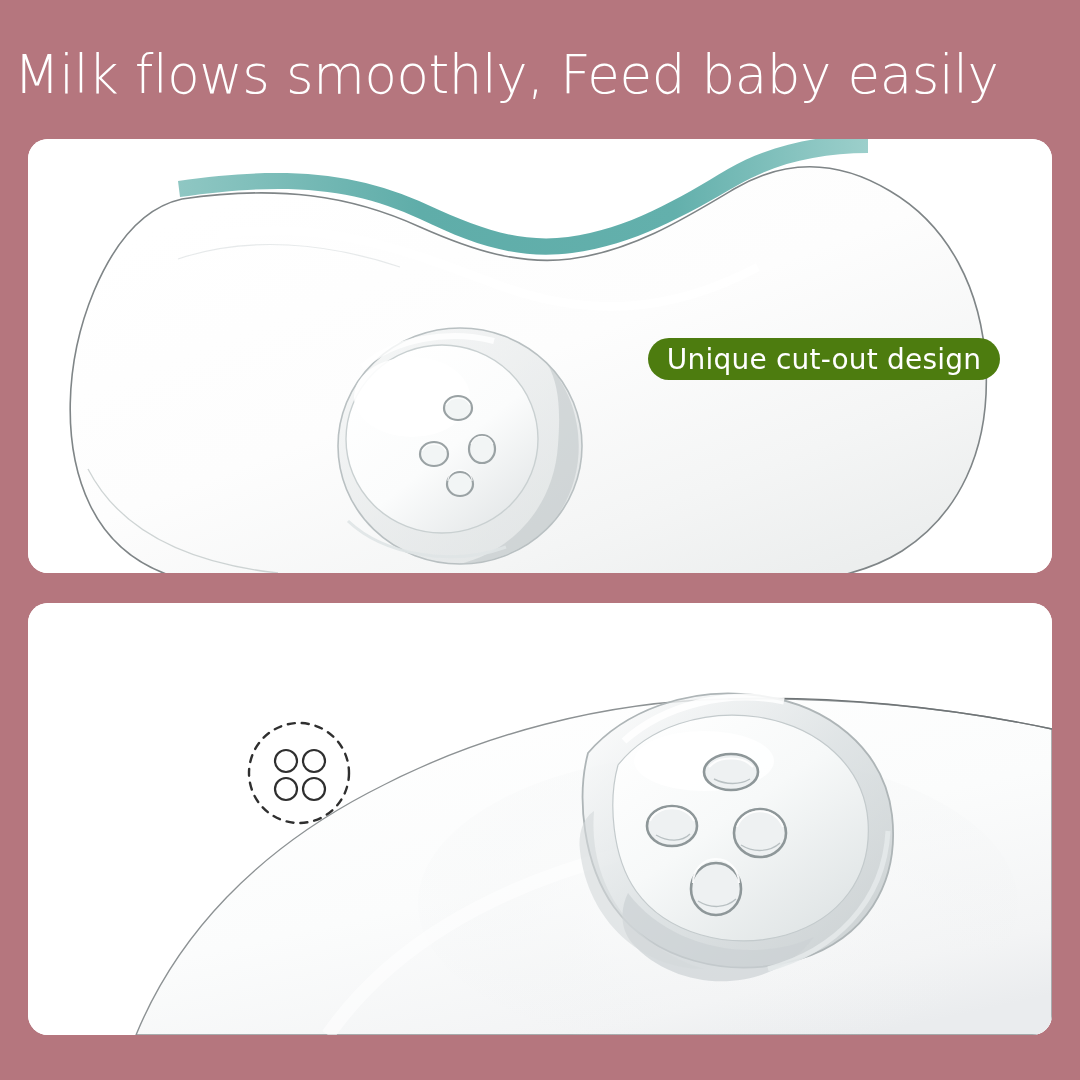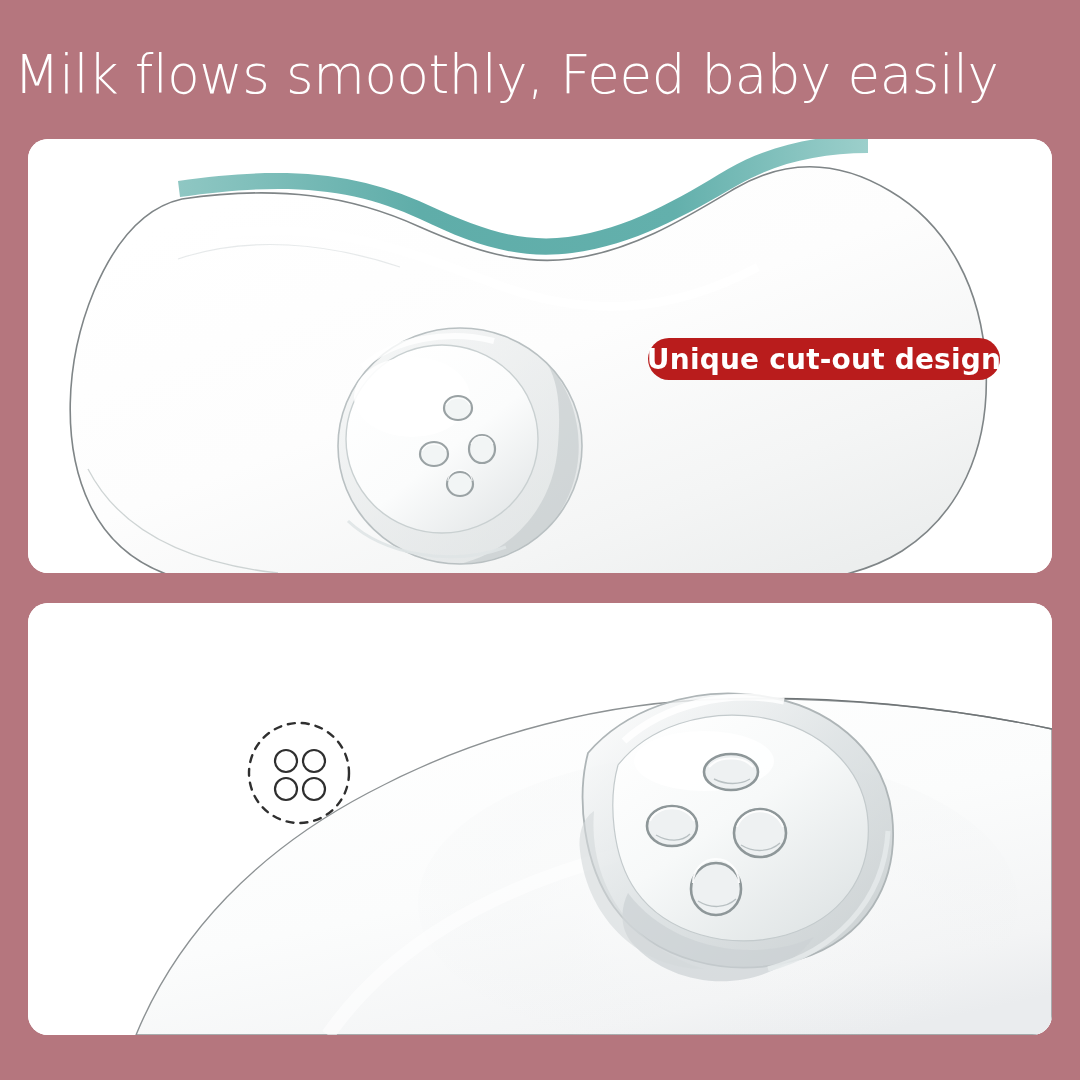--- a/index.html
+++ b/index.html
@@ -39,25 +39,25 @@
 
   .photo { position:absolute; inset:0; overflow:hidden; }
   .photo svg { display:block; width:100%; height:100%; }
 
   
   .badge {
     position:absolute;
     display:flex;
     align-items:center;
     justify-content:center;
-    background:#b91c1c;
+    background:#4d7c0f;
     color:#ffffff;
     border-radius:22px;
     font-size:28px;
-    font-weight:700;
+    font-weight:400;
     letter-spacing:0.2px;
     white-space:nowrap;
     font-family:"DejaVu Sans", sans-serif;
   }
   .badge-cutout   { left:620px; top:199px; width:352px; height:42px; }
   .badge-diameter { left:102px; top:267px; width:290px; height:42px; }
 
   
   .hole-callout {
     position:absolute;

